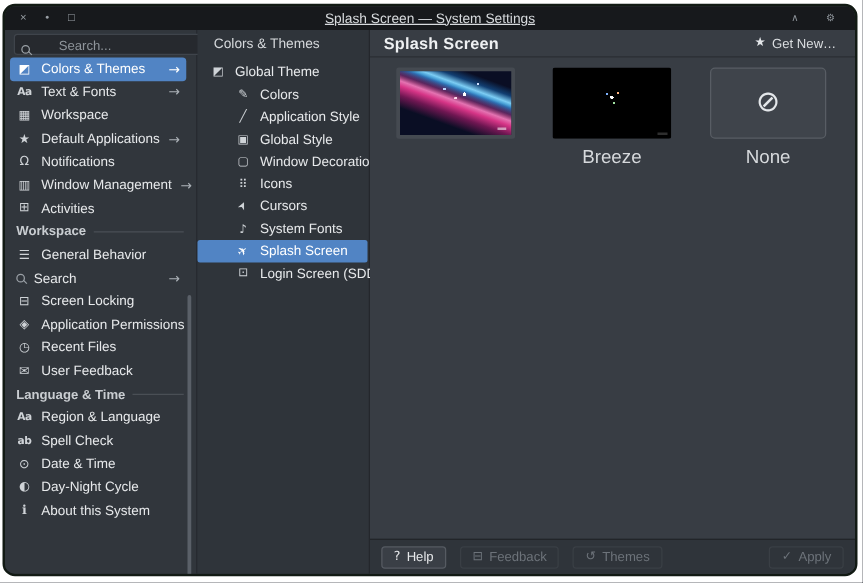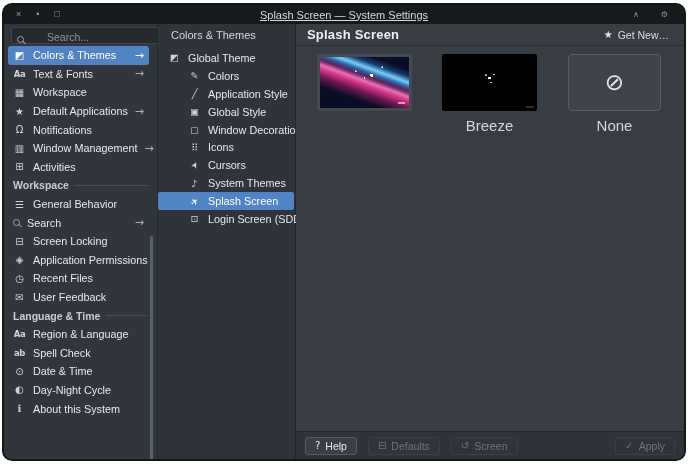--- a/index.html
+++ b/index.html
@@ -227,21 +227,21 @@
             <div class="tree-item" data-name="tree-item-icons" style="padding-left: 30px;">
               <span class="icon" data-name="icons-icon">⠿</span>
               <span class="lbl" data-name="tree-item-label">Icons</span>
             </div>
             <div class="tree-item" data-name="tree-item-cursors" style="padding-left: 30px;">
               <span class="icon" data-name="cursors-icon">➤</span>
               <span class="lbl" data-name="tree-item-label">Cursors</span>
             </div>
             <div class="tree-item" data-name="tree-item-system-sounds" style="padding-left: 30px;">
               <span class="icon" data-name="system-sounds-icon">♪</span>
-              <span class="lbl" data-name="tree-item-label">System Themes</span>
+              <span class="lbl" data-name="tree-item-label">System Fonts</span>
             </div>
             <div class="tree-item selected" data-name="tree-item-splash-screen" style="padding-left: 30px;">
               <span class="icon" data-name="splash-screen-icon">✈</span>
               <span class="lbl" data-name="tree-item-label">Splash Screen</span>
             </div>
             <div class="tree-item" data-name="tree-item-login-screen-sddm" style="padding-left: 30px;">
               <span class="icon" data-name="login-screen-icon">⊡</span>
               <span class="lbl" data-name="tree-item-label">Login Screen (SDDM)</span>
             </div>
           </div>
@@ -273,25 +273,25 @@
               <div class="card-label" data-name="splash-card-label">None</div>
             </div>
           </div>
         <div class="footer" data-name="footer-bar" id="footer">
             <button class="fbtn on" data-name="help-button">
               <span class="g" data-name="help-icon">?</span>
               <span data-name="help-label">Help</span>
             </button>
             <button class="fbtn off" data-name="defaults-button">
               <span class="g" data-name="defaults-icon">⊟</span>
-              <span data-name="defaults-label">Defaults</span>
+              <span data-name="defaults-label">Feedback</span>
             </button>
             <button class="fbtn off" data-name="reset-button">
               <span class="g" data-name="reset-icon">↺</span>
-              <span data-name="reset-label">Screen</span>
+              <span data-name="reset-label">Themes</span>
             </button>
             <button class="fbtn right off" data-name="apply-button">
               <span class="g" data-name="apply-icon">✓</span>
               <span data-name="apply-label">Apply</span>
             </button>
           </div>
       </section>
 
     </div>
   </div>

